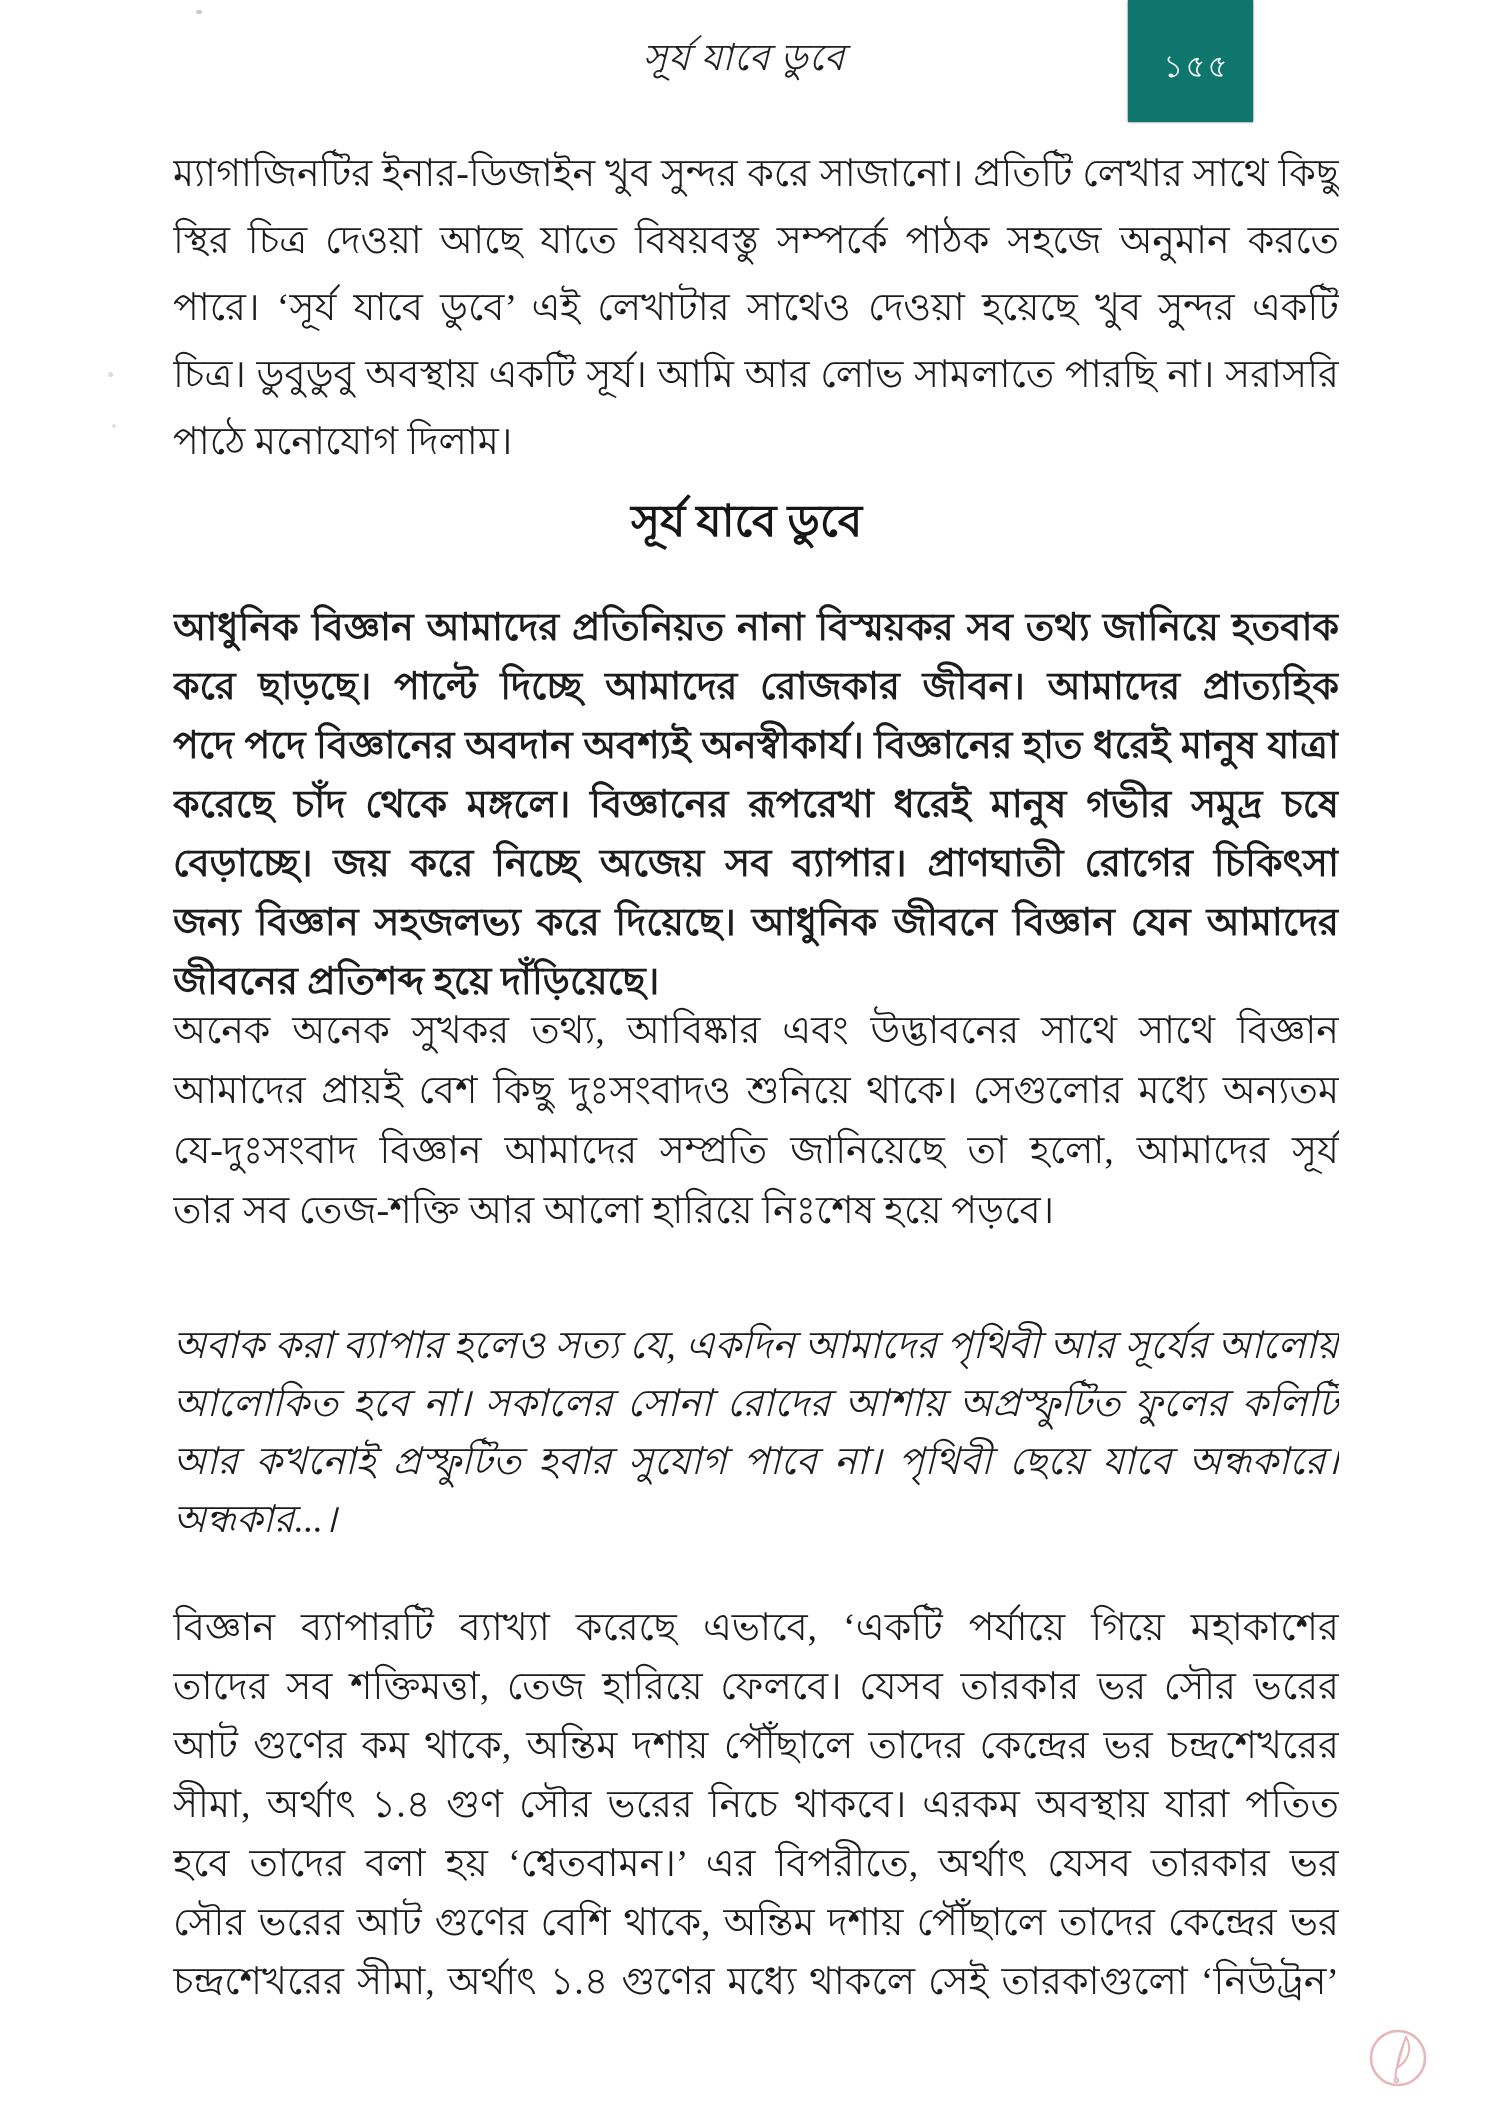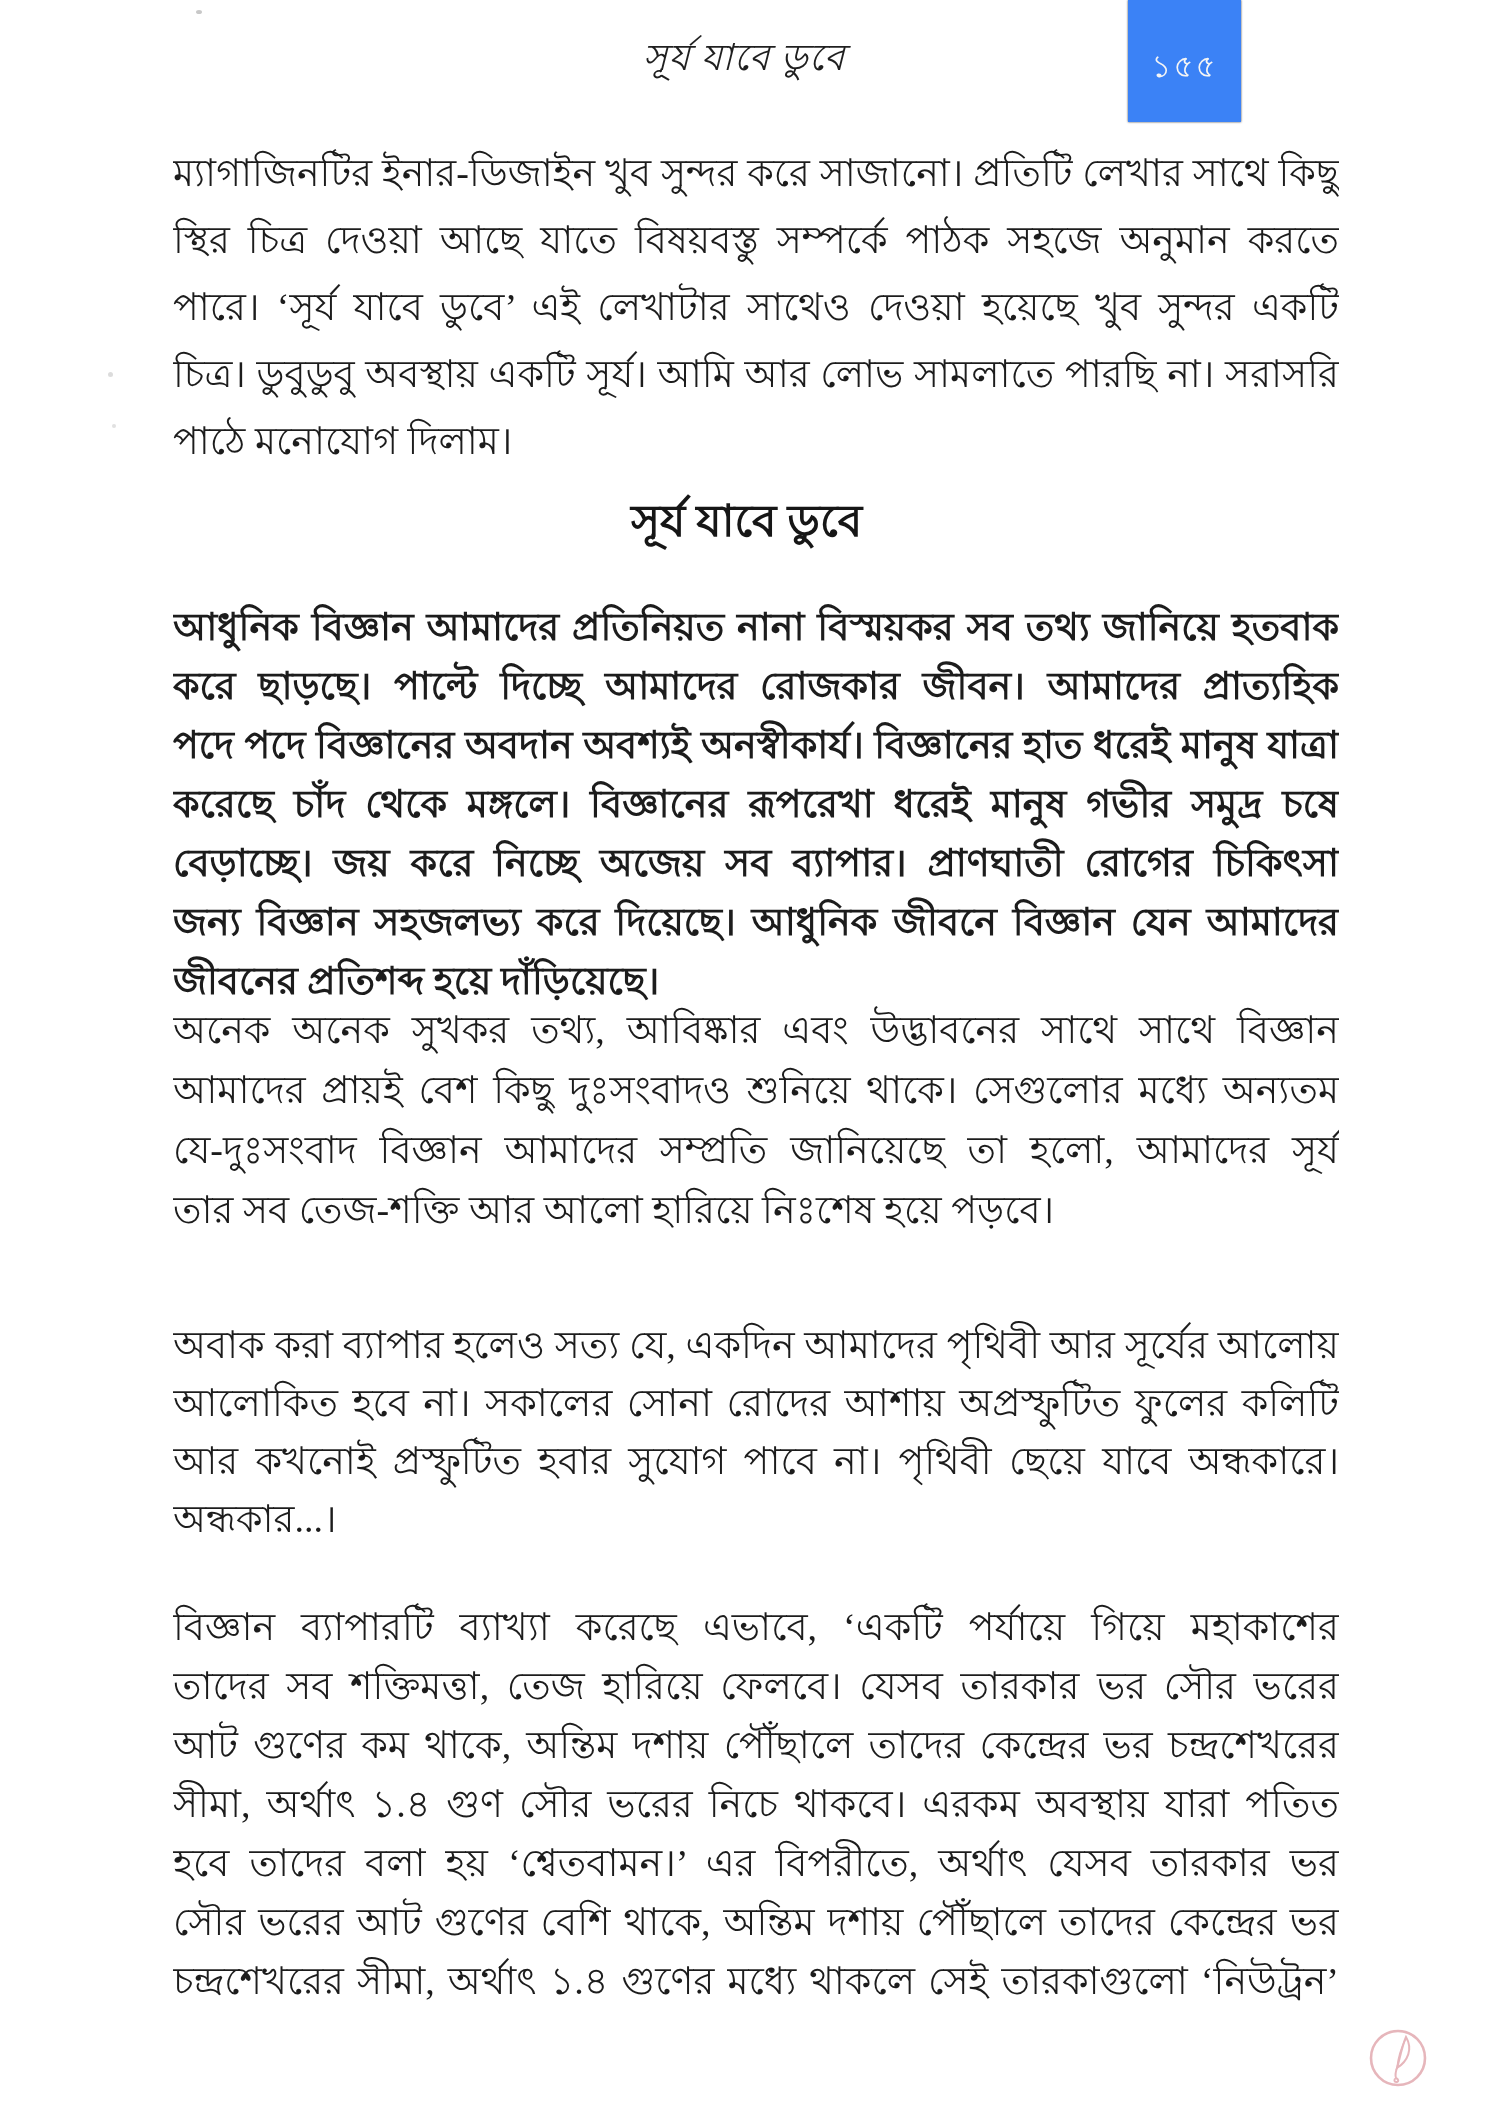--- a/index.html
+++ b/index.html
@@ -29,25 +29,26 @@
     color: #1f1f1f;
   }
 
   
   .page-number-box {
     position: absolute;
     top: 0;
     left: 1128px;
     width: 113px;
     height: 122px;
-    background: #3b82f6;
+    background: #0f766e;
     display: flex;
     align-items: center;
     justify-content: center;
     box-shadow: 0 0 2px #444;
+    padding-left: 12px;
   }
   .page-number-box span {
     color: #f5f5f5;
     font-size: 31px;
     padding-top: 14px;
     letter-spacing: 2px;
   }
 
   
   .text-column {
@@ -90,21 +91,21 @@
     color: #161616;
   }
 
   #para-body0 { top: 598px; }
   #para-body0 .line { height: 59px; line-height: 59px; font-weight: bold; }
 
   #para-body1 { top: 1000px; }
   #para-body1 .line { height: 60px; line-height: 60px; }
 
   #para-body2 { top: 1316px; }
-  #para-body2 .line { height: 58px; line-height: 58px; }
+  #para-body2 .line { height: 58px; line-height: 58px; font-style: italic; }
 
   #para-body3 { top: 1598px; }
   #para-body3 .line { height: 59px; line-height: 59px; }
 
   
   .speck {
     position: absolute;
     background: #9a9a9a;
     border-radius: 50%;
     opacity: 0.55;

